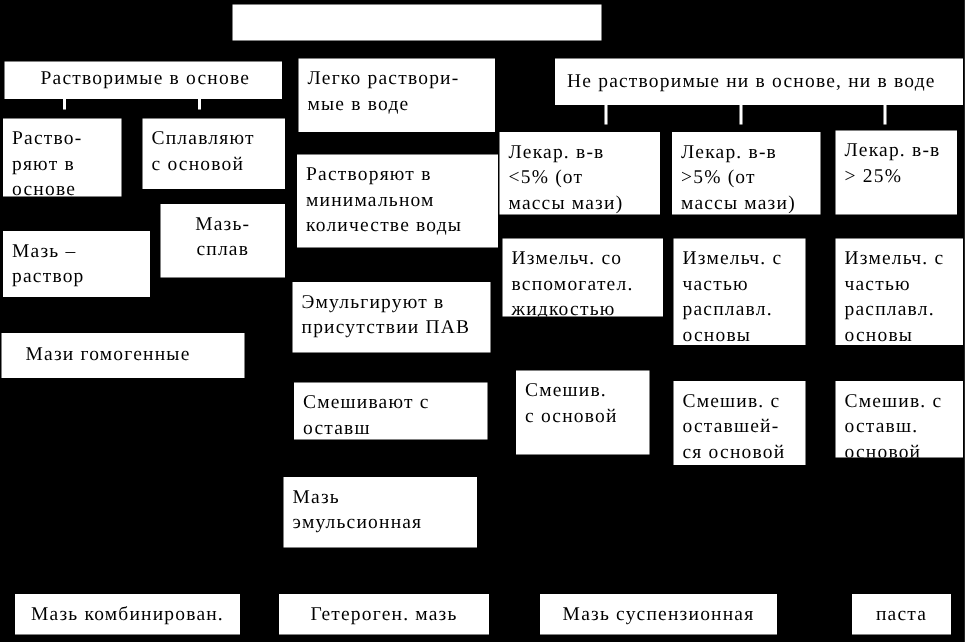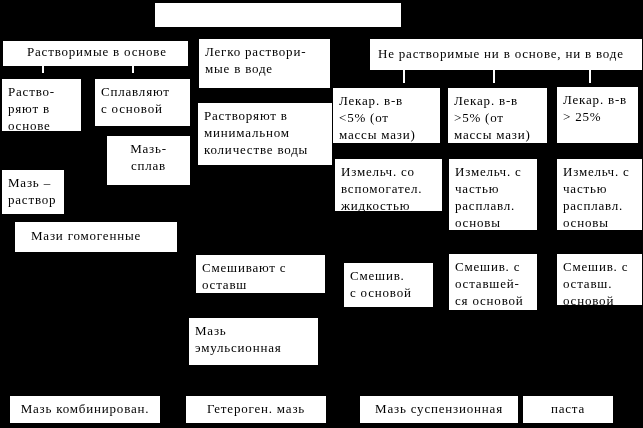--- a/index.html
+++ b/index.html
@@ -66,61 +66,63 @@
 &lt;5% (от
 массы мази)</div>
 
   <div class="box" style="left:448px;top:88px;width:99px;height:55px">Лекар. в-в
 &gt;5% (от
 массы мази)</div>
 
   <div class="box" style="left:557px;top:87px;width:81px;height:56px">Лекар. в-в
 &gt; 25%</div>
 
-  <div class="box" style="left:2px;top:170px;width:62px;height:44px">Мазь –
+  <div class="box" style="left:2px;top:154px;width:98px;height:44px">Мазь –
 раствор</div>
 
   <div class="box center" style="left:107px;top:136px;width:83px;height:49px">Мазь-
 сплав</div>
 
+  <div class="box" style="left:195px;top:188px;width:132px;height:47px">Эмульгируют в
+присутствии ПАВ</div>
 
   <div class="box" style="left:335px;top:159px;width:107px;height:52px">Измельч. со
 вспомогател.
 жидкостью</div>
 
   <div class="box" style="left:449px;top:159px;width:88px;height:71px">Измельч. с
 частью
 расплавл.
 основы</div>
 
   <div class="box" style="left:557px;top:159px;width:85px;height:71px">Измельч. с
 частью
 расплавл.
 основы</div>
 
-  <div class="box pad-lg" style="left:15px;top:222px;width:162px;height:30px;padding-top:5px">Мази гомогенные</div>
+  <div class="box pad-lg" style="left:1px;top:222px;width:162px;height:30px;padding-top:5px">Мази гомогенные</div>
 
   <div class="box" style="left:196px;top:255px;width:129px;height:38px">Смешивают с
 оставш</div>
 
-  <div class="box" style="left:344px;top:263px;width:89px;height:44px">Смешив.
+  <div class="box" style="left:344px;top:247px;width:89px;height:56px">Смешив.
 с основой</div>
 
   <div class="box" style="left:449px;top:254px;width:88px;height:56px">Смешив. с
 оставшей-
 ся основой</div>
 
   <div class="box" style="left:557px;top:254px;width:85px;height:51px">Смешив. с
 оставш.
 основой</div>
 
   <div class="box" style="left:189px;top:318px;width:129px;height:47px">Мазь
 эмульсионная</div>
 
   <div class="box center" style="left:10px;top:396px;width:150px;height:27px">Мазь комбинирован.</div>
 
   <div class="box center" style="left:186px;top:396px;width:140px;height:27px">Гетероген. мазь</div>
 
   <div class="box center" style="left:360px;top:396px;width:158px;height:27px">Мазь суспензионная</div>
 
-  <div class="box center" style="left:523px;top:396px;width:90px;height:27px">паста</div>
+  <div class="box center" style="left:568px;top:396px;width:66px;height:27px">паста</div>
 
 </div>
 
 </body></html>

